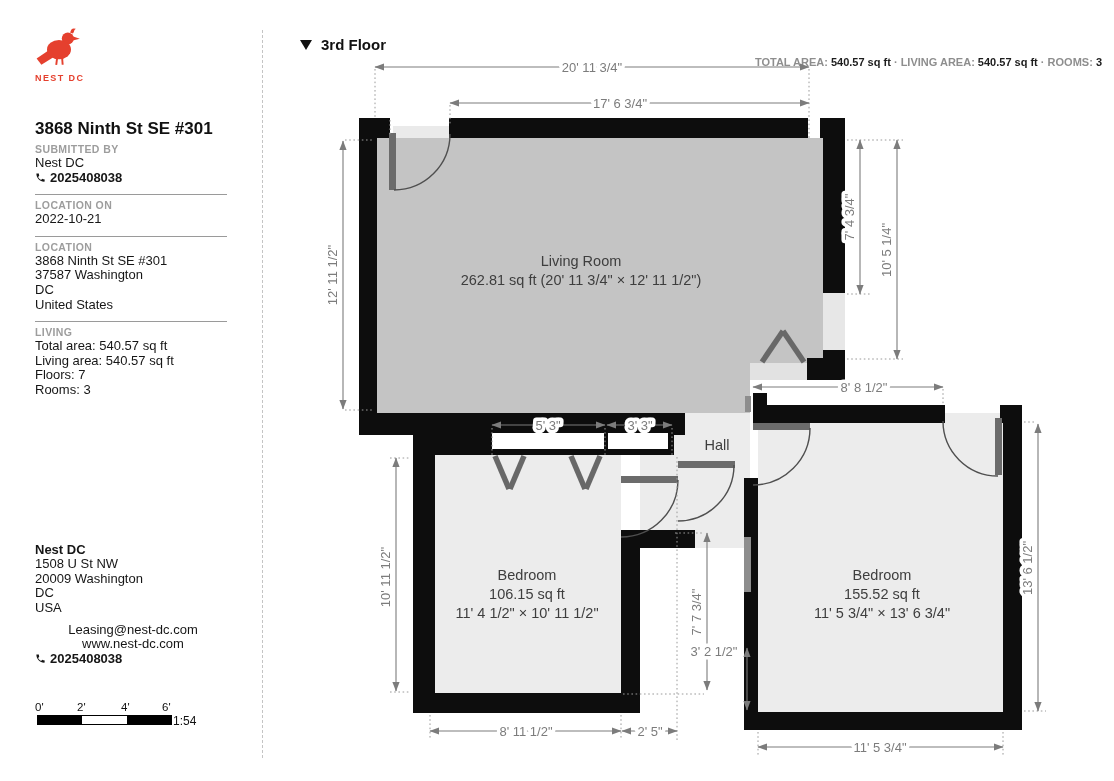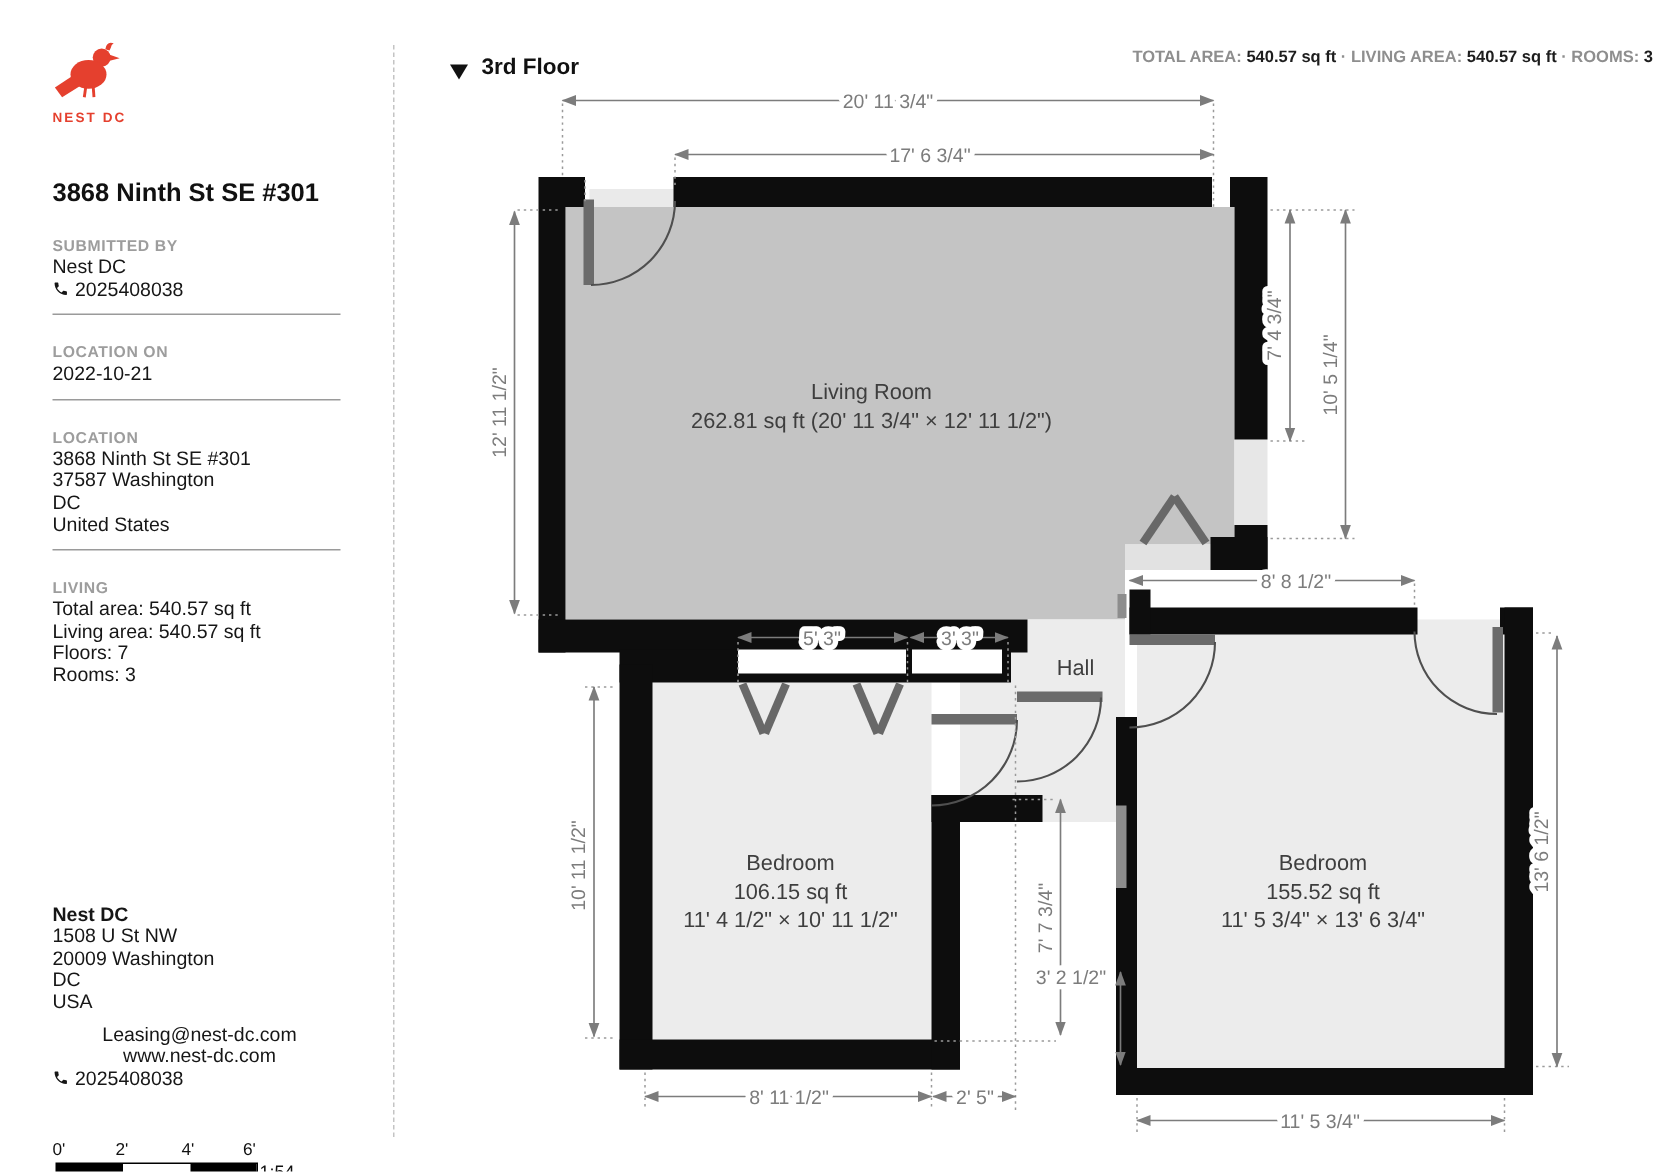--- a/index.html
+++ b/index.html
@@ -5,39 +5,39 @@
   html,body{margin:0;padding:0;}
   body{
     width:1114px;height:781px;position:relative;background:#fff;overflow:hidden;
     font-family:"Liberation Sans",sans-serif;color:#1b1b1b;
   }
   
   .sidebar{position:absolute;left:35px;top:26px;width:196px;}
   .logo svg{display:block;}
   .logo-text{font-size:9px;font-weight:bold;letter-spacing:1.4px;margin-top:3px;}
   .doc-title{font-size:17px;font-weight:bold;margin-top:36px;color:#111;}
-  .sec-label{font-size:10.5px;font-weight:bold;color:#9d9d9d;letter-spacing:.4px;margin-top:19px;}
+  .sec-label{font-size:10.5px;font-weight:bold;color:#9d9d9d;letter-spacing:.4px;margin-top:4px;}
   .sec-line{font-size:13px;color:#161616;line-height:13.6px;margin-top:1px;}
-  .phone-line{display:flex;align-items:center;gap:4px;}
+  .phone-line{display:flex;align-items:center;gap:4px;font-weight:bold;}
   .phone-line svg{flex:0 0 auto;}
   hr.sep{border:none;border-top:1px solid #9a9a9a;margin:10px 0 0 0;width:192px;}
   .company{margin-top:146px;}
   .company .name{font-weight:bold;font-size:13px;line-height:13.6px;}
   .contact{margin-top:8px;text-align:center;}
   .scalebar{position:relative;margin-top:36px;width:176px;height:26px;}
   .scalebar .tick{position:absolute;top:0;font-size:11.5px;color:#111;}
   .scalebar .bar{position:absolute;top:14px;left:2px;width:133px;height:8px;border:1px solid #000;display:flex;}
   .scalebar .seg{height:100%;flex:1;}
   .scalebar .ratio{position:absolute;left:138px;top:13px;font-size:12px;color:#111;}
   .v-divider{position:absolute;left:262px;top:30px;height:728px;border-left:1px dashed #c4c4c4;}
   
-  .floor-header{position:absolute;left:300px;top:36px;display:flex;align-items:flex-end;gap:9px;cursor:default;}
+  .floor-header{position:absolute;left:300px;top:36px;display:flex;align-items:center;gap:9px;cursor:default;}
   .floor-header .tri{width:0;height:0;border-left:6.5px solid transparent;border-right:6.5px solid transparent;border-top:10px solid #111;}
   .floor-header .txt{font-size:15px;font-weight:bold;color:#111;}
-  .stats{position:absolute;right:12px;top:32px;font-size:11px;font-weight:bold;color:#1d1d1d;}
+  .stats{position:absolute;right:12px;top:56px;font-size:11px;font-weight:bold;color:#1d1d1d;}
   .stats .lab{color:#8e8e8e;}
   
   .plan{position:absolute;left:280px;top:55px;}
   .w{fill:#0d0d0d;}
   .dim{stroke:#7c7c7c;stroke-width:1.1;}
   .ext{stroke:#9a9a9a;stroke-width:1;stroke-dasharray:1.6 2.6;fill:none;}
   .arc{stroke:#4f4f4f;stroke-width:1.4;fill:none;}
   .bar5{stroke:#686868;stroke-width:5.5;fill:none;}
   .dlab{font-family:"Liberation Sans",sans-serif;font-size:13px;fill:#7c7c7c;text-anchor:middle;
         stroke:#fff;stroke-width:7px;paint-order:stroke;stroke-linejoin:round;}

